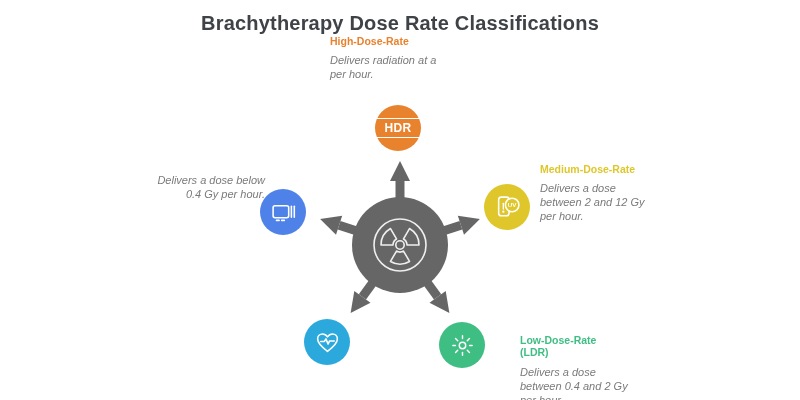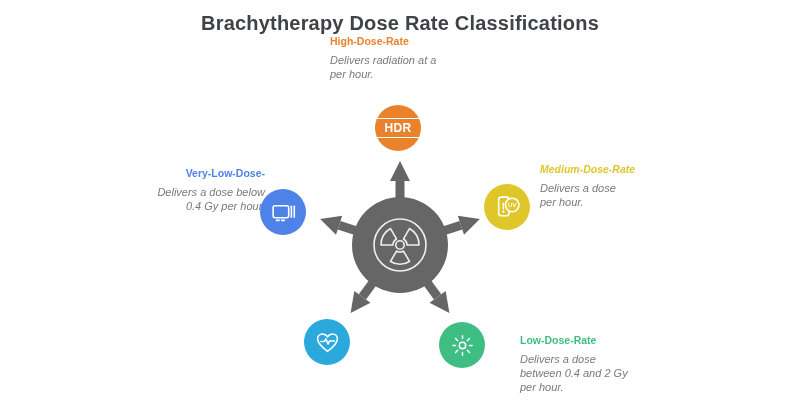--- a/index.html
+++ b/index.html
@@ -52,41 +52,41 @@
     <div class="sec-desc" style="color: rgb(122, 122, 122);">
       <span class="line">Delivers radiation at a</span>
       <span class="line">per hour.</span>
     </div>
   </div>
   <div class="icon-circle icon-hdr" style="background: rgb(232, 130, 45);">
     <span class="badge">HDR</span>
   </div>
 
   <div class="section sec-mdr align-left">
-    <div class="sec-title" style="color: rgb(223, 199, 43); font-style: italic;">
+    <div class="sec-title" style="color: rgb(223, 199, 43);">
       <span class="line">Medium-Dose-Rate</span>
     </div>
     <div class="sec-desc" style="color: rgb(122, 122, 122);">
       <span class="line">Delivers a dose</span>
+      <span class="line">between 2 and 12 Gy</span>
       <span class="line">per hour.</span>
     </div>
   </div>
   <div class="icon-circle icon-mdr" style="background: rgb(223, 199, 43);">
     <svg width="27" height="27" viewBox="0 0 26 26">
       <rect x="4.5" y="3" width="10" height="18" rx="2.5" fill="none" stroke="#fff" stroke-width="1.5"></rect>
       <line x1="9" y1="9" x2="9" y2="14.5" stroke="#fff" stroke-width="1.3" stroke-linecap="round"></line>
       <circle cx="9" cy="17" r="1.1" fill="#fff"></circle>
       <circle cx="17.5" cy="10.5" r="6.5" stroke="#fff" stroke-width="1.5" style="fill: rgb(223, 199, 43);"></circle>
       <text x="17.5" y="12.8" text-anchor="middle" font-size="6" font-weight="bold" fill="#fff" font-family="Liberation Sans, sans-serif">UV</text>
     </svg>
   </div>
 
   <div class="section sec-vldr align-right">
     <div class="sec-title" style="color: rgb(79, 130, 232);">
-      <span class="line">Very-Low-Dose-</span>
     </div>
     <div class="sec-desc" style="color: rgb(122, 122, 122);">
       <span class="line">Delivers a dose below</span>
       <span class="line">0.4 Gy per hour.</span>
     </div>
   </div>
   <div class="icon-circle icon-vldr" style="background: rgb(79, 130, 232);">
     <svg width="27" height="27" viewBox="0 0 26 26">
       <rect x="3" y="6.5" width="15" height="11.5" rx="1.8" fill="none" stroke="#fff" stroke-width="1.5"></rect>
       <line x1="20.6" y1="7" x2="20.6" y2="17.5" stroke="#fff" stroke-width="1.5" stroke-linecap="round"></line>
@@ -101,20 +101,21 @@
   <div class="icon-circle icon-pdr" style="background: rgb(43, 169, 221);">
     <svg width="27" height="27" viewBox="0 0 26 26">
       <path d="M13 21.5 C7 17 3.5 13.2 3.5 9.6 C3.5 6.8 5.6 4.8 8.2 4.8 C10.1 4.8 11.8 5.8 13 7.6 C14.2 5.8 15.9 4.8 17.8 4.8 C20.4 4.8 22.5 6.8 22.5 9.6 C22.5 13.2 19 17 13 21.5 Z" fill="none" stroke="#fff" stroke-width="1.5" stroke-linejoin="round"></path>
       <polyline points="6.5,12 10,12 11.5,9.5 13.5,14.5 15,11.5 19.5,11.5" fill="none" stroke="#fff" stroke-width="1.5" stroke-linecap="round" stroke-linejoin="round"></polyline>
     </svg>
   </div>
 
   <div class="section sec-ldr align-left">
     <div class="sec-title" style="color: rgb(63, 190, 131);">
       <span class="line">Low-Dose-Rate</span>
+      <span class="line">(LDR)</span>
     </div>
     <div class="sec-desc" style="color: rgb(122, 122, 122);">
       <span class="line">Delivers a dose</span>
       <span class="line">between 0.4 and 2 Gy</span>
       <span class="line">per hour.</span>
     </div>
   </div>
   <div class="icon-circle icon-ldr" style="background: rgb(63, 190, 131);">
     <svg width="27" height="27" viewBox="0 0 26 26">
       <circle cx="13" cy="13" r="3.1" fill="none" stroke="#fff" stroke-width="1.4"></circle>

